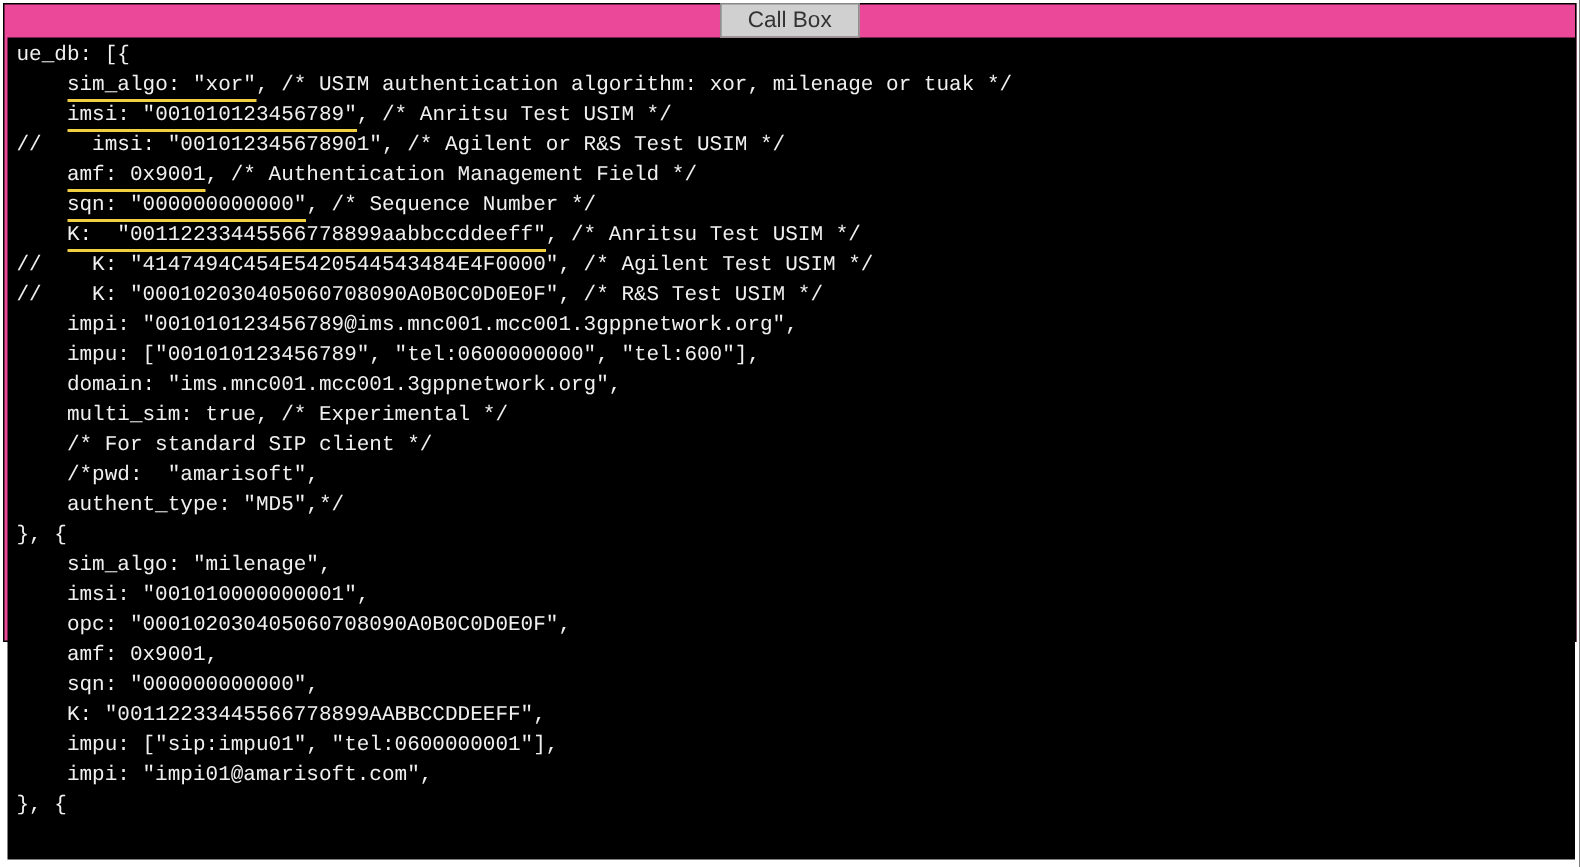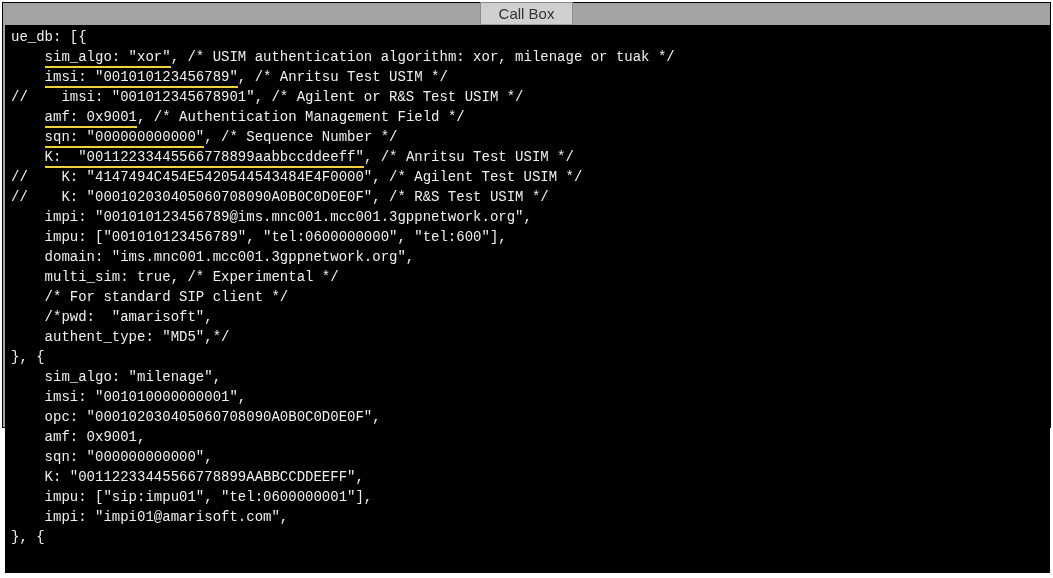--- a/index.html
+++ b/index.html
@@ -10,21 +10,21 @@
       width: 1053px;
       height: 578px;
       position: relative;
     }
     .outer-border {
       border: 1px solid #000;
       width: 1049px;
       height: 426px;
       margin: 2px;
       position: relative;
-      background: #a3a3a3;
+      background: #ec4899;
     }
     .callbox-tab {
       position: absolute;
       top: -1px;
       left: 50%;
       transform: translateX(-50%);
       background: #d0d0d0;
       border: 1px solid #888;
       border-bottom: 1px solid #999;
       padding: 2px 18px;

